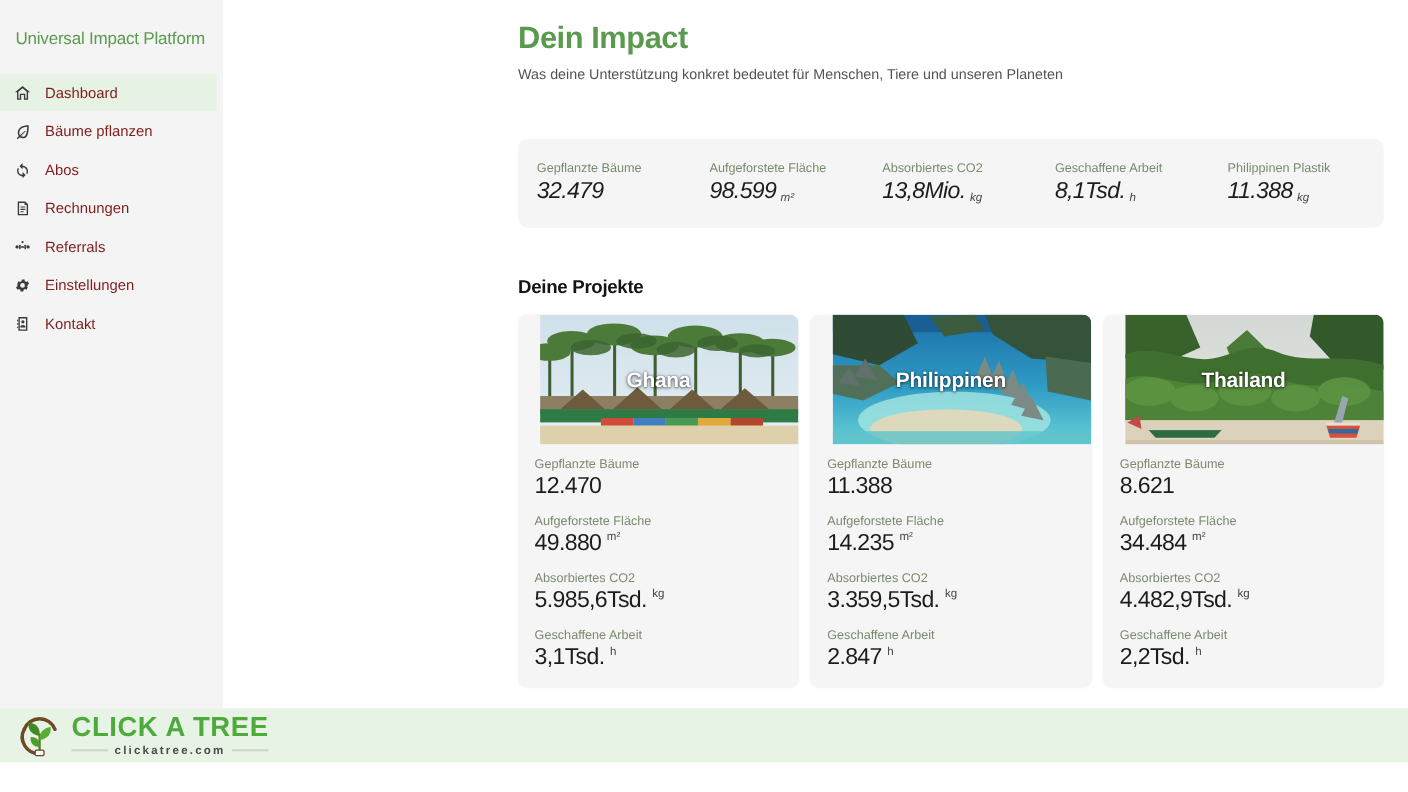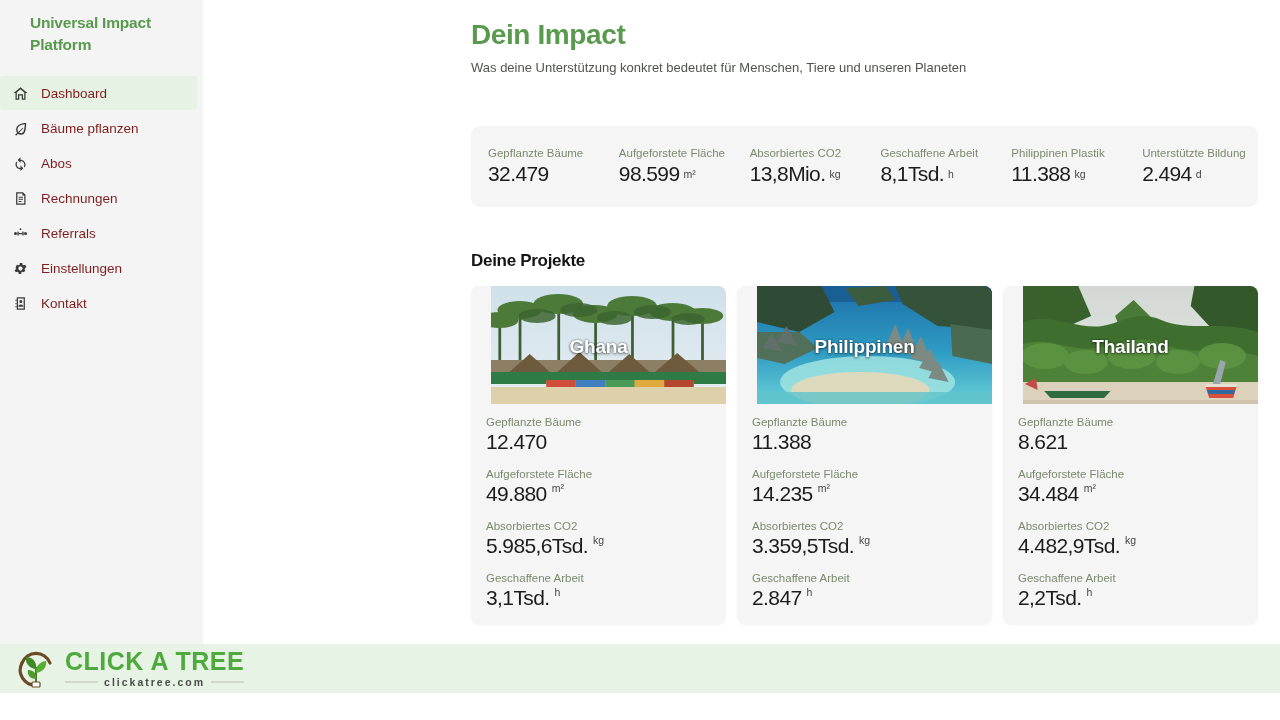--- a/index.html
+++ b/index.html
@@ -13,25 +13,26 @@
   .app { position: relative; width: 1280px; height: 720px; }
 
   
   .sidebar {
     position: absolute; left: 0; top: 0;
     width: 203px; height: 671px;
     background: #f4f4f4;
     padding-top: 12px;
   }
   .brand {
-    padding: 0 30px;
-    font-size: 15.5px; font-weight: 700;
+    padding: 0 14px;
+    font-size: 15.5px; font-weight: 400;
     line-height: 22px;
     color: #5a9a4e;
     letter-spacing: -0.2px;
+    margin-top: 13px;
   }
   .nav { margin-top: 20px; }
   .nav-item {
     display: flex; align-items: center;
     height: 34px;
     padding-left: 10px;
     gap: 11px;
     color: #7f1d1d;
     font-size: 13.5px;
     cursor: pointer;
@@ -78,23 +79,24 @@
   .stat {
     flex: 1 1 0;
     padding-left: 15px;
     display: flex; flex-direction: column; gap: 3px;
   }
   .stat:first-child { padding-left: 17px; }
   .stat-label {
     font-size: 11.5px; color: #7b8a6f; white-space: nowrap;
   }
   .stat-value {
-    display: flex; align-items: center; gap: 4px;
+    display: flex; align-items: flex-end; gap: 4px;
     font-size: 21px; color: #1c1c1c; letter-spacing: -0.6px;
     white-space: nowrap;
+    font-style: italic;
   }
   .stat-unit { font-size: 10.5px; color: #454545; letter-spacing: 0; }
 
   
   .section-title {
     position: absolute; left: 268px; top: 251px;
     font-size: 17px; font-weight: 700; color: #141414;
     letter-spacing: -0.3px;
   }
   .cards {
@@ -260,27 +262,20 @@
           <div class="stat-value">
             <span>8,1Tsd.</span>
             <span class="stat-unit">h</span>
           </div>
         </div>
         <div class="stat">
           <div class="stat-label">Philippinen Plastik</div>
           <div class="stat-value">
             <span>11.388</span>
             <span class="stat-unit">kg</span>
-          </div>
-        </div>
-        <div class="stat">
-          <div class="stat-label">Unterstützte Bildung</div>
-          <div class="stat-value">
-            <span>2.494</span>
-            <span class="stat-unit">d</span>
           </div>
         </div>
       </section>
 
     <h2 class="section-title">Deine Projekte</h2>
 
     <div class="cards" id="cards">
         <div class="card">
           <div class="card-img">
     <svg viewBox="0 0 255 118" preserveAspectRatio="none" xmlns="http://www.w3.org/2000/svg">

